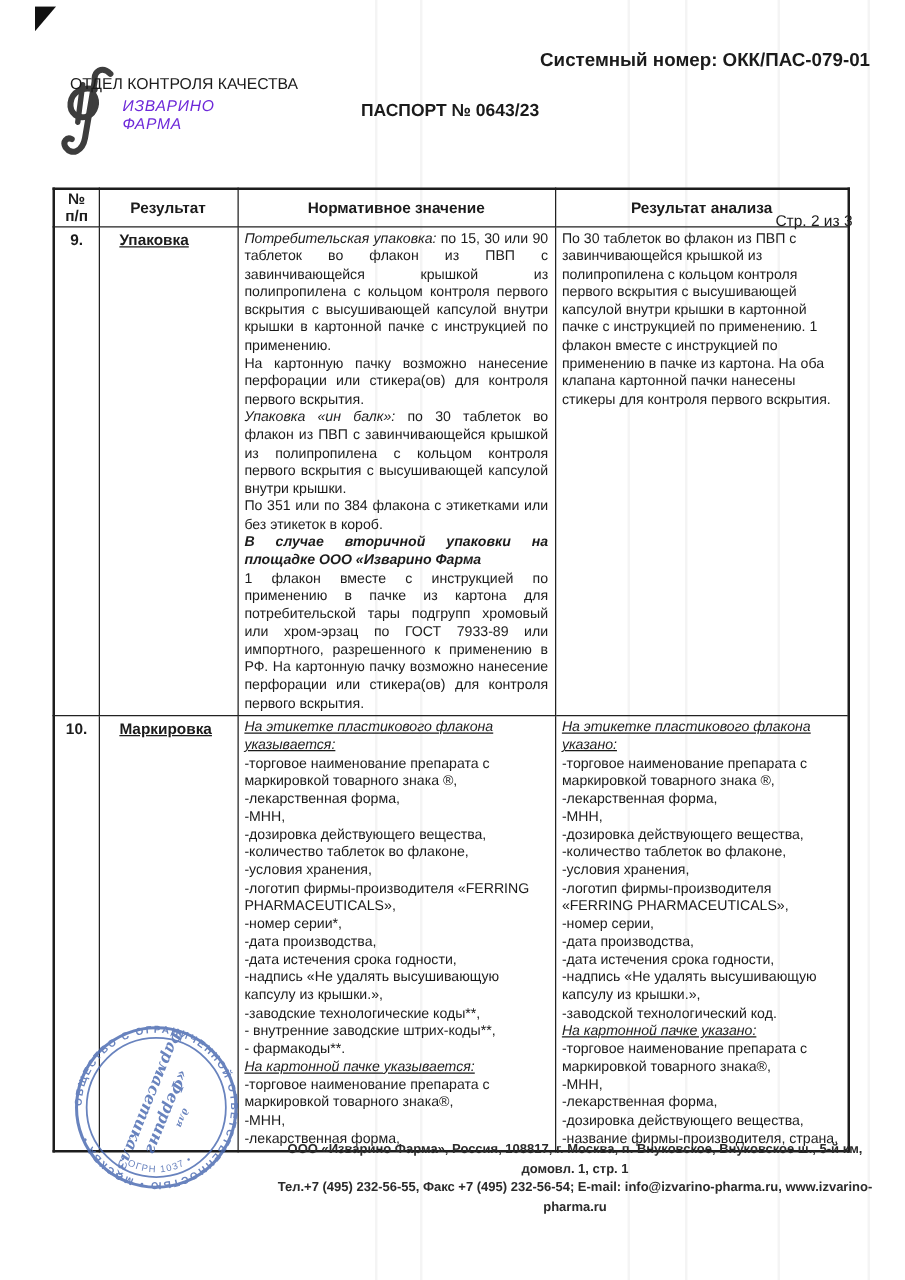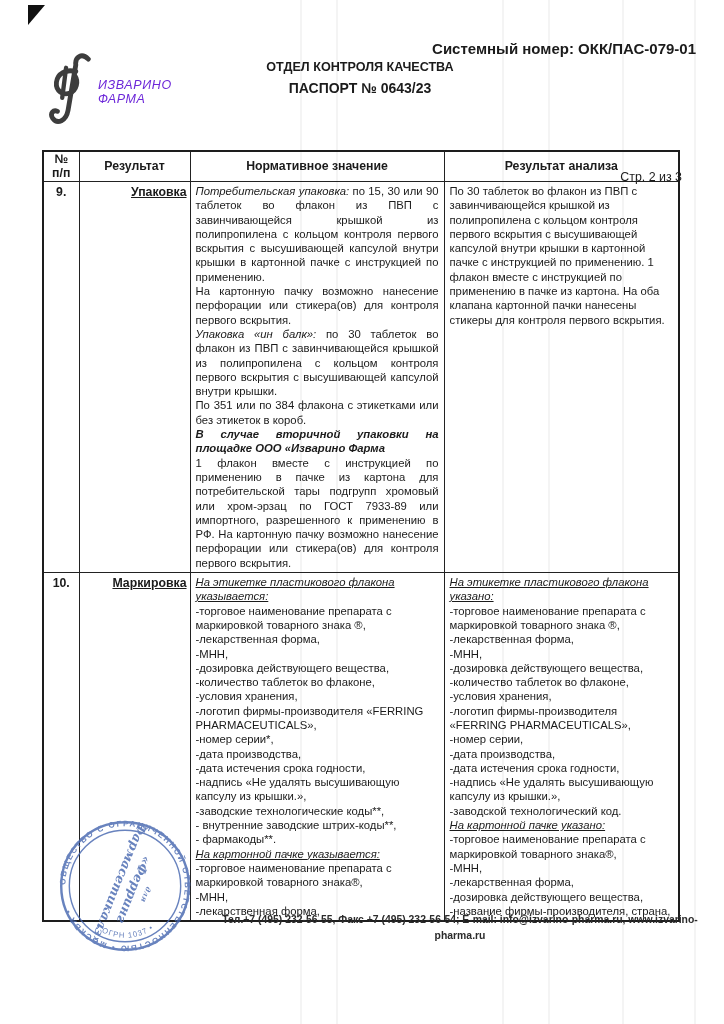--- a/index.html
+++ b/index.html
@@ -6,37 +6,37 @@
   .page{
     position:relative;width:724px;height:1024px;margin:0 auto;background:#ffffff;
     font-family:"Liberation Sans",sans-serif;color:#1b1b1b;overflow:hidden;
   }
   
   .streak{position:absolute;top:0;bottom:0;width:2px;background:rgba(0,0,0,0.045);pointer-events:none;}
   .artifact-corner{position:absolute;left:28px;top:5px;width:17px;height:20px;background:#111;
     clip-path:polygon(0 0,100% 0,0 100%);}
   
   .sysnum{position:absolute;top:40px;right:28px;font-size:15px;font-weight:bold;}
-  .dept{position:absolute;top:60px;left:42px;width:636px;text-align:center;font-size:12.6px;font-weight:bold;}
+  .dept{position:absolute;top:60px;left:56px;width:636px;font-size:12.6px;font-weight:normal;}
   .passport{position:absolute;top:80px;left:42px;width:636px;text-align:center;font-size:14px;font-weight:bold;}
   .pagenum{position:absolute;top:122px;right:42px;font-size:12.4px;margin-top:48px;}
   .logo{position:absolute;left:40px;top:52px;width:150px;height:80px;}
   .logo-glyph{position:absolute;left:0;top:0;width:58px;height:78px;}
   .logo-text{position:absolute;left:58px;top:26px;font-style:italic;font-size:12.5px;color:#6d28d9;
     letter-spacing:0.6px;line-height:14px;}
   
   #qc-table{position:absolute;left:42px;top:150px;width:636px;border-collapse:collapse;table-layout:fixed;}
   #qc-table th,#qc-table td{border:1.6px solid #222;vertical-align:top;}
   #qc-table{border:2px solid #1d1d1d;}
   #qc-table th{font-size:12.3px;font-weight:bold;text-align:center;vertical-align:middle;padding:1px 2px;line-height:13.5px;}
   #qc-table thead tr{height:30px;}
   #qc-table tbody tr:nth-child(1){height:365px;}
   #qc-table tbody tr:nth-child(2){height:338px;}
   td.c-num{text-align:center;font-weight:bold;font-size:12.3px;padding-top:3px;}
-  td.c-ind{padding:3px 3px;font-size:12.3px;text-align:right;}
+  td.c-ind{padding:3px 16px;font-size:12.3px;}
   td.c-ind span{font-weight:bold;text-decoration:underline;}
   td.c-norm,td.c-res{padding:2px 5px;font-size:11.3px;line-height:14.3px;margin-top:44px;}
   .para{margin:0;}
   .para.just{text-align:justify;}
   .run-n{}
   .run-i{font-style:italic;}
   .run-bi{font-style:italic;font-weight:bold;}
   .run-iu{font-style:italic;text-decoration:underline;}
   
   .footer{position:absolute;left:210px;top:912px;width:500px;text-align:center;
@@ -174,16 +174,17 @@
       <textPath href="#stamp-arc-path" startOffset="50%">• ОГРН 1037 •</textPath>
     </text>
     <g transform="rotate(112 80 80)" fill="#4868b0" font-family="DejaVu Serif, serif" font-style="italic" font-weight="bold">
       <text x="80" y="60" text-anchor="middle" font-size="7">для</text>
       <text x="80" y="75" text-anchor="middle" font-size="12.5">«Ферринг</text>
       <text x="80" y="91" text-anchor="middle" font-size="12.5">Фармасетикалз»</text>
     </g>
   </svg>
 
   <div class="footer">
+    <div>ООО «Изварино Фарма», Россия, 108817, г. Москва, п. Внуковское, Внуковское ш., 5-й км, домовл. 1, стр. 1</div>
     <div>Тел.+7 (495) 232-56-55, Факс +7 (495) 232-56-54; E-mail: info@izvarino-pharma.ru, www.izvarino-pharma.ru</div>
   </div>
 
 </div>
 
 </body></html>

